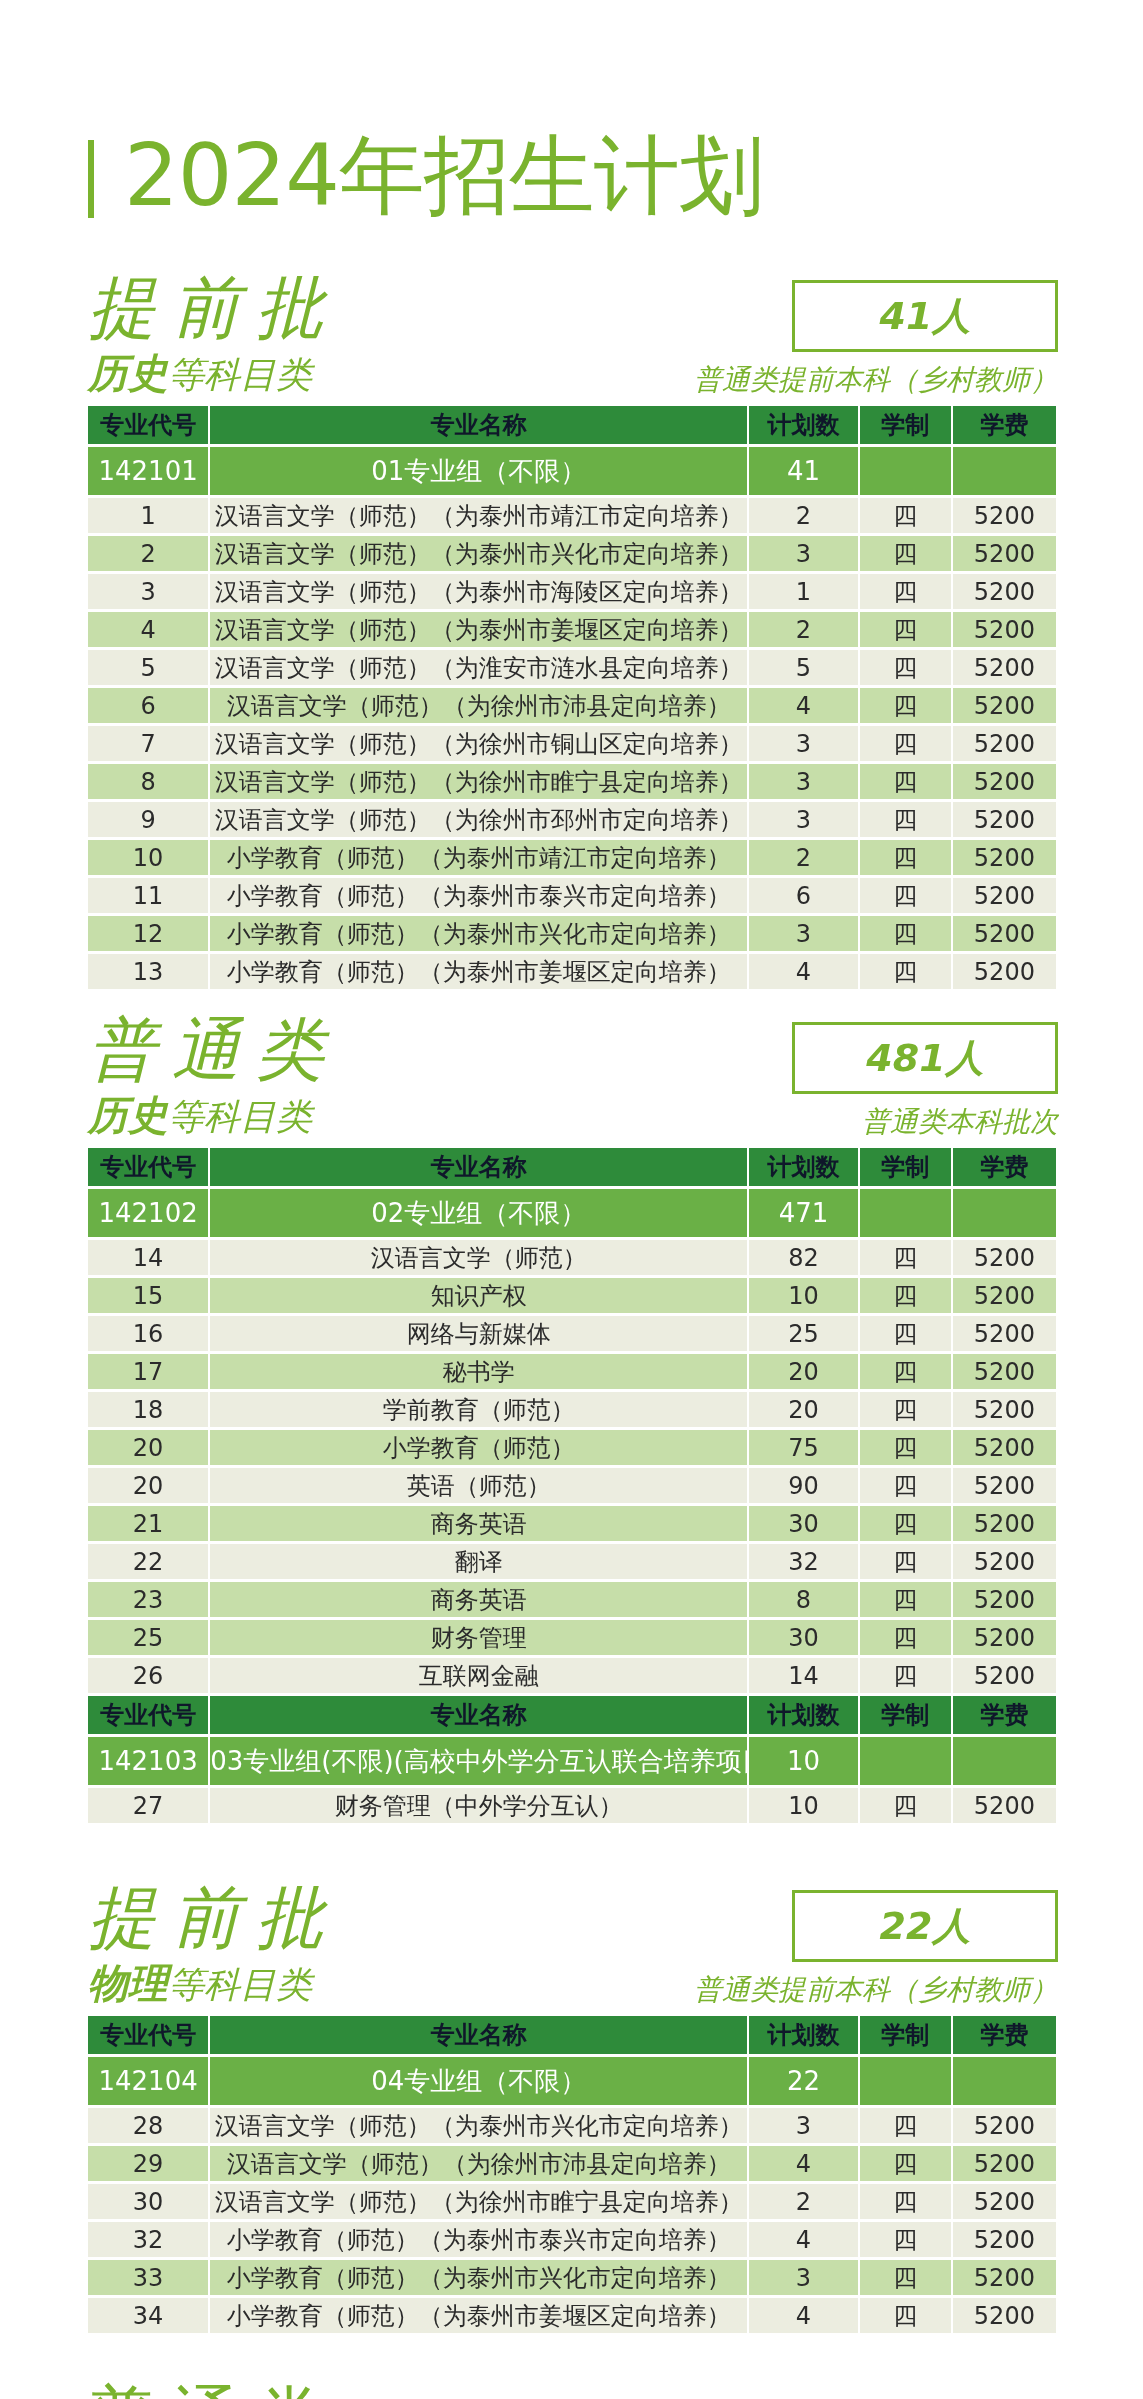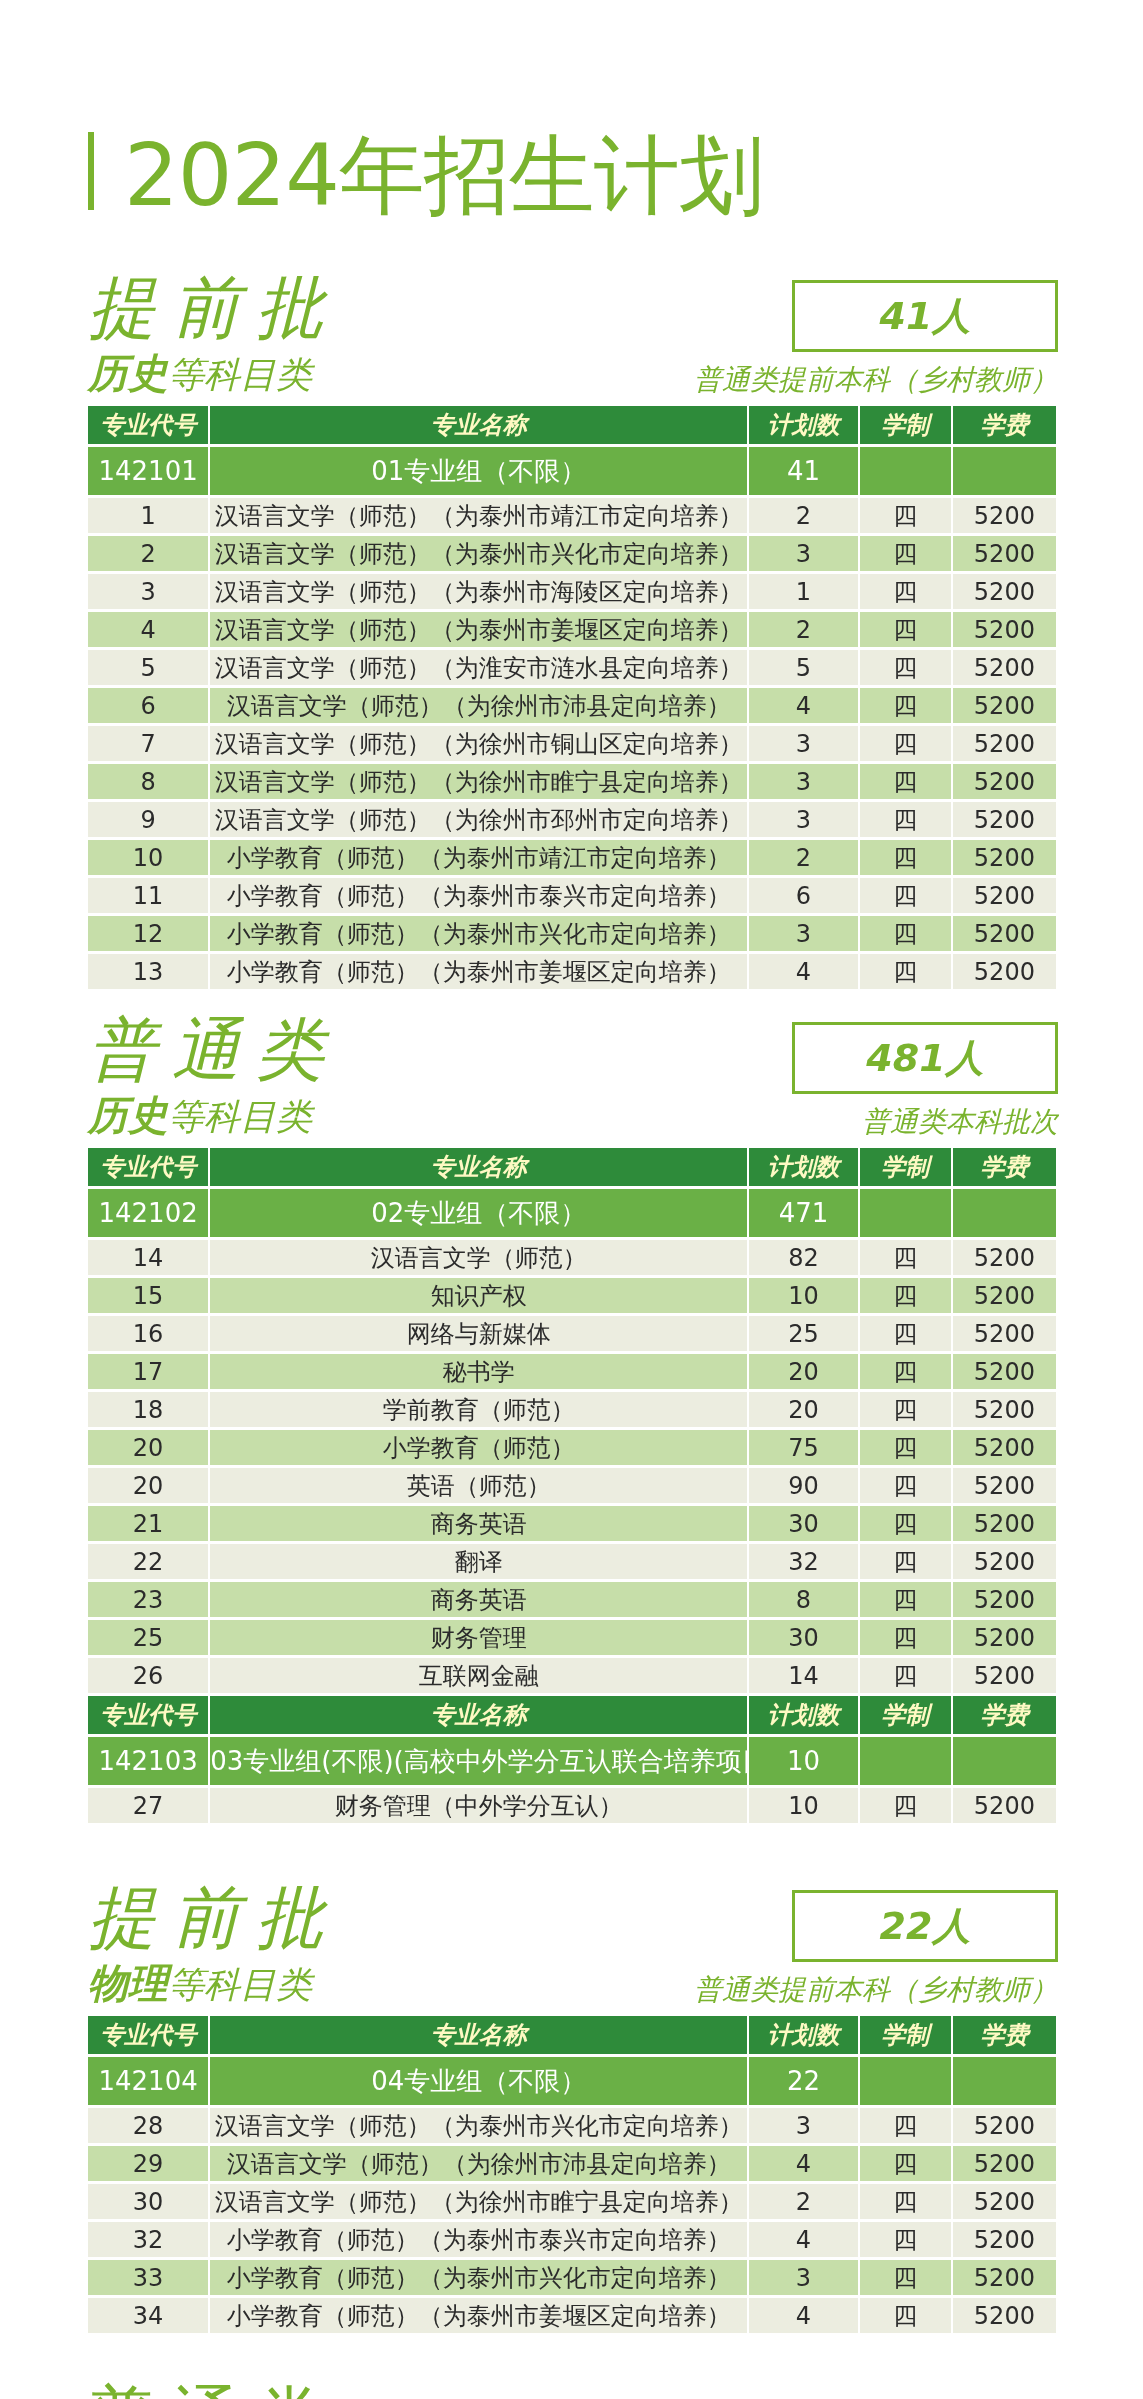--- a/index.html
+++ b/index.html
@@ -1,35 +1,35 @@
 <!DOCTYPE html>
 <html><head>
 <meta charset="utf-8">
 <style>
   html, body { margin:0; padding:0; background:#ffffff; }
   body { width:1143px; height:2399px; position:relative; overflow:hidden;
          font-family:"DejaVu Sans", "Liberation Sans", sans-serif; color:#2b2b2b; }
-  .title-wrap { position:absolute; left:88px; top:132px; height:110px; display:flex; align-items:flex-start; }
+  .title-wrap { position:absolute; left:88px; top:108px; height:110px; display:flex; align-items:flex-end; }
   .title-bar { width:6px; height:78px; background:#7ab32e; margin-right:30px; }
   .title-text { font-size:86px; color:#7ab32e; letter-spacing:-1px; line-height:1; }
 
   .section { position:absolute; left:88px; width:970px; }
   .sec-head { position:relative; height:135px;font-style:italic; }
   .sec-title { position:absolute; left:0; top:0; font-size:68px; color:#7ab32e; letter-spacing:16px; line-height:80px; }
   .sec-sub { position:absolute; left:0; top:80px; line-height:50px; color:#7ab32e; }
   .sec-sub .bold { font-size:40px; font-weight:bold; }
   .sec-sub .thin { font-size:36px; }
   .count-box { position:absolute; right:0; top:12px; width:266px; height:72px; border:3px solid #7ab32e;
                display:flex; align-items:center; justify-content:center;
                font-size:38px; font-weight:bold; color:#7ab32e; box-sizing:border-box; }
   .batch-label { position:absolute; right:0; top:92px; font-size:28px; color:#7ab32e; line-height:40px; }
 
   table { border-collapse:separate; border-spacing:2px 3px; width:972px; margin-left:-2px; table-layout:fixed; }
   td { text-align:center; height:35px; padding:0; font-size:24px; white-space:nowrap; overflow:hidden; }
-  tr.hdr td { background:#2e8b3a; color:#fef9c3; font-weight:bold; font-size:24px; height:38px;font-style:italic; }
+  tr.hdr td { background:#2e8b3a; color:#0f172a; font-weight:bold; font-size:24px; height:38px; }
   tr.grp td { background:#6ab046; color:#ffffff; font-size:26px; height:48px; }
   tr.r0 td { background:#ecede0; }
   tr.r1 td { background:#c6dea9; }
   col.c1 { width:120px; } col.c2 { width:536px; } col.c3 { width:108px; } col.c4 { width:91px; } col.c5 { width:103px; }
 
   .partial { position:absolute; left:88px; top:2378px; font-size:68px; color:#7ab32e; letter-spacing:16px; line-height:80px; }
 </style>
 </head>
 <body>
 

